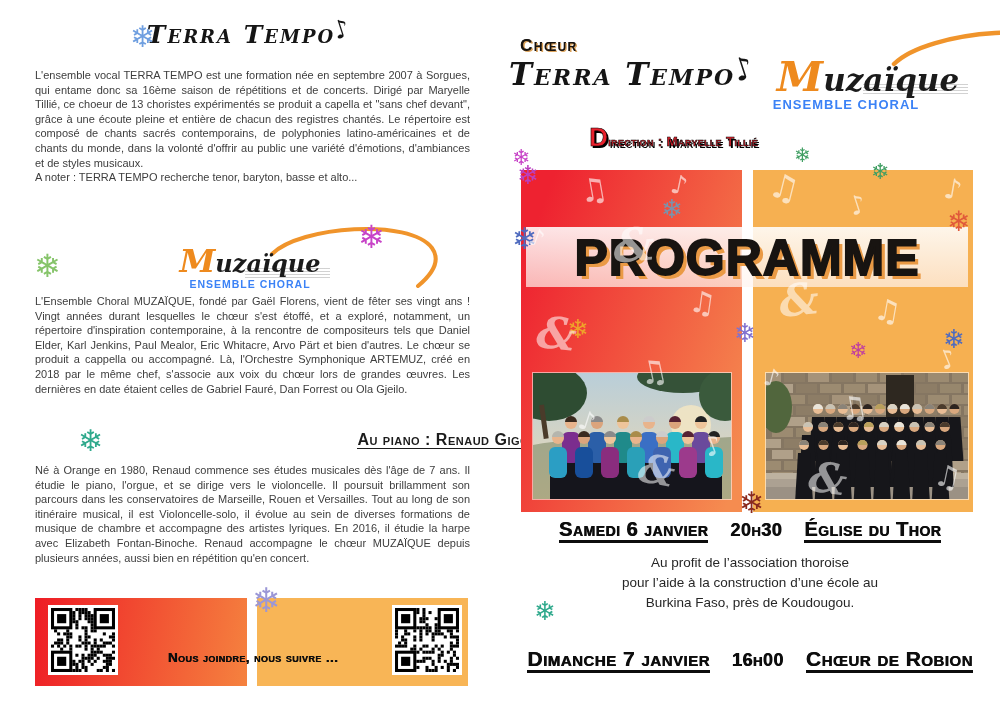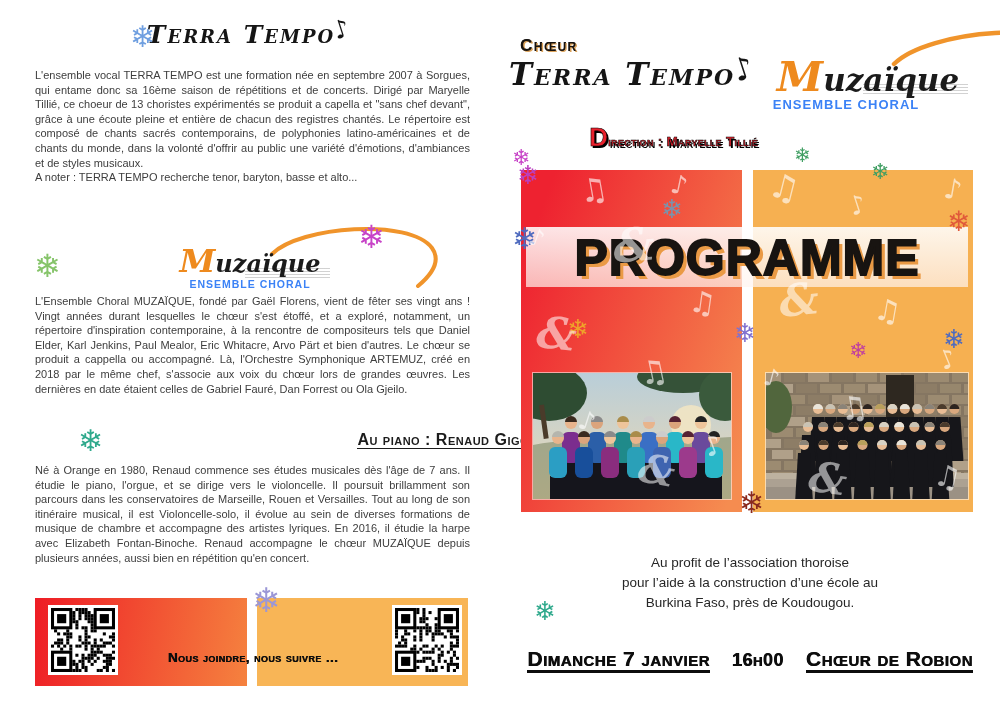--- a/index.html
+++ b/index.html
@@ -716,20 +716,23 @@
         <span class="note" style="left: 423px; top: 6px; font-size: 28px; transform: rotate(10deg);">♪</span>
         <span class="note clef" style="left: 258px; top: 108px; font-size: 44px; transform: rotate(-6deg);">&amp;</span>
         <span class="note" style="left: 353px; top: 126px; font-size: 30px; transform: rotate(10deg);">♫</span>
         <span class="note" style="left: 243px; top: 196px; font-size: 24px; transform: rotate(15deg);">♪</span>
         <span class="note" style="left: 318px; top: 222px; font-size: 32px; transform: rotate(-10deg);">♫</span>
         <span class="note" style="left: 418px; top: 176px; font-size: 26px; transform: rotate(-22deg);">♪</span>
         <span class="note clef" style="left: 288px; top: 288px; font-size: 42px; transform: rotate(8deg);">&amp;</span>
         <span class="note" style="left: 413px; top: 292px; font-size: 30px; transform: rotate(12deg);">♫</span>
       </div>
 
+    <div class="abs event ev1">
+      <span class="u">Samedi 6 janvier</span><span class="gap"></span><span class="time">20h30</span><span class="gap"></span><span class="u">Église du Thor</span>
+    </div>
 
     <div class="abs benefit">
       <div>Au profit de l’association thoroise</div>
       <div>pour l’aide à la construction d’une école au</div>
       <div>Burkina Faso, près de Koudougou.</div>
     </div>
 
     <div class="abs event ev2">
       <span class="u">Dimanche 7 janvier</span><span class="gap"></span><span class="time">16h00</span><span class="gap"></span><span class="u">Chœur de Robion</span>
     </div>

